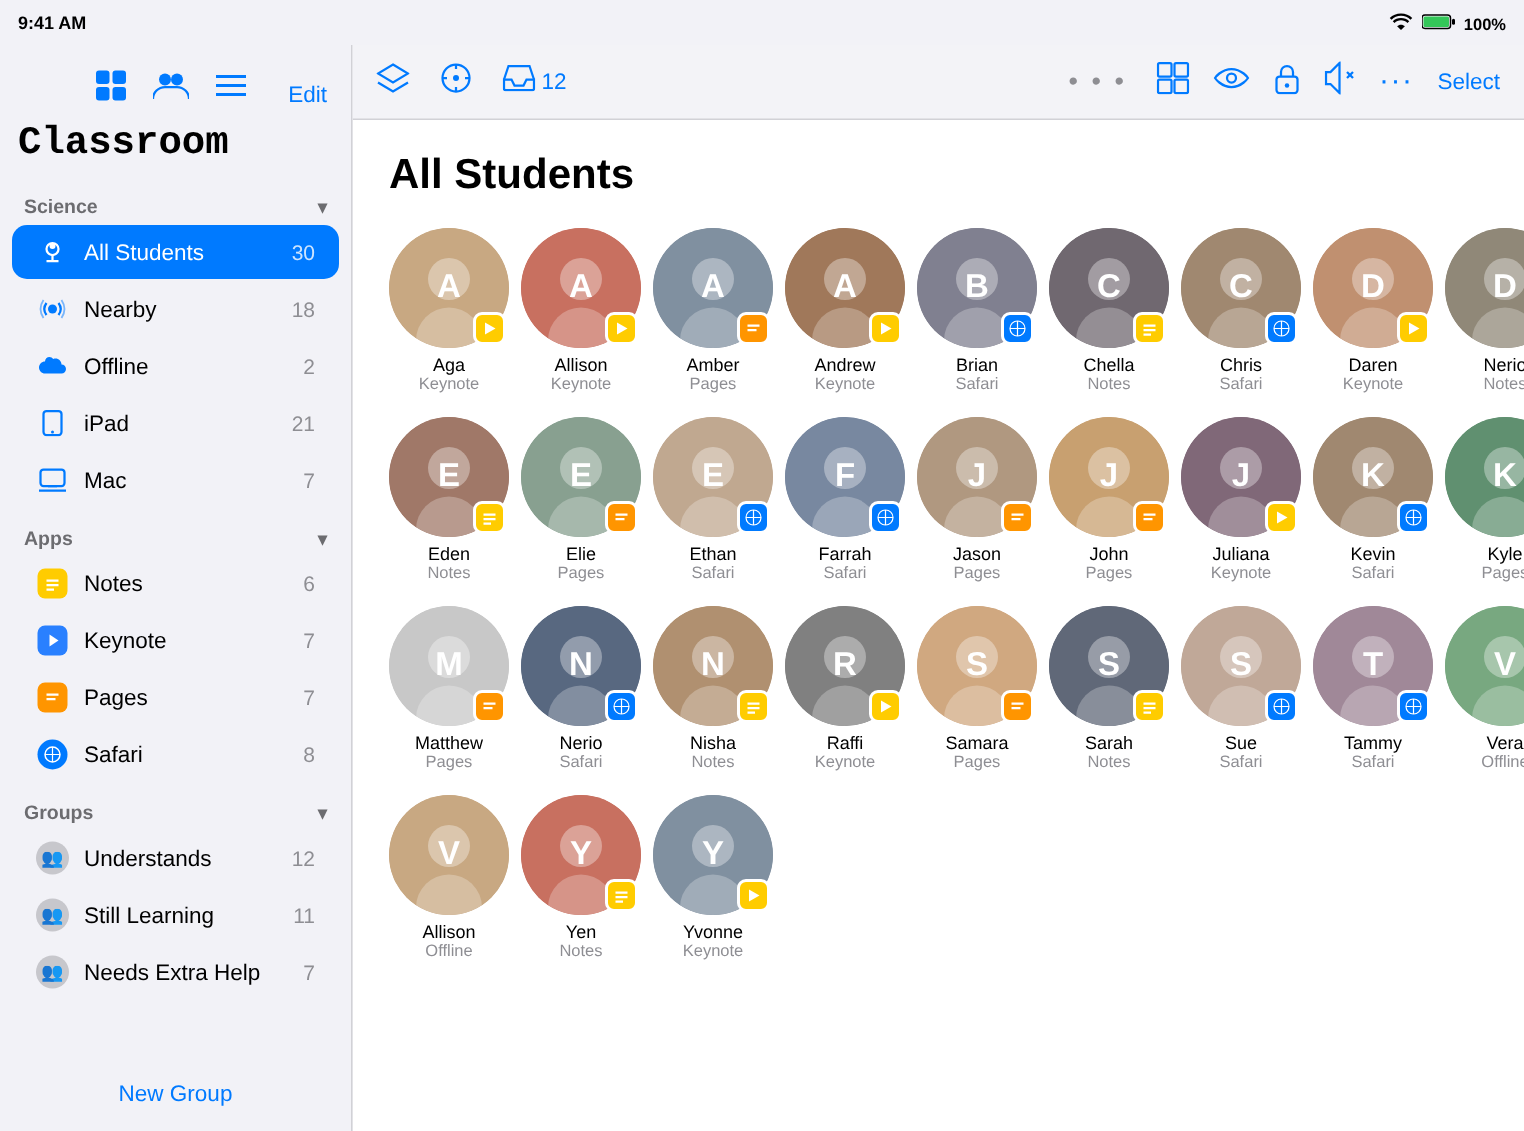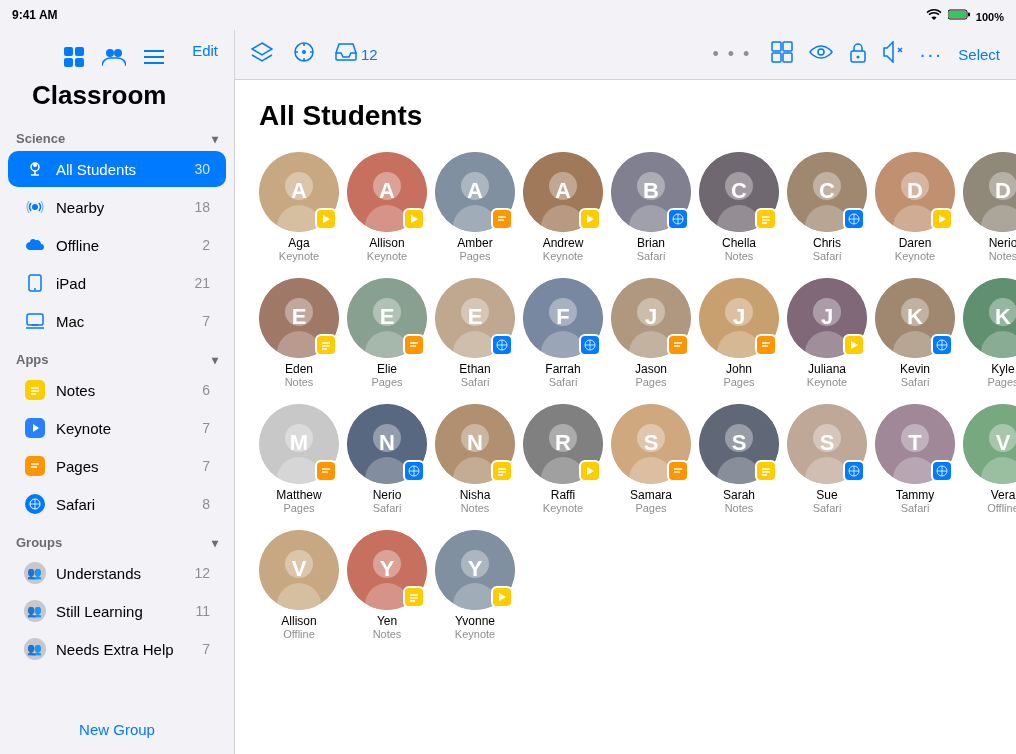--- a/index.html
+++ b/index.html
@@ -33,21 +33,21 @@
       border-right: 1px solid #d1d1d6;
       display: flex;
       flex-direction: column;
       flex-shrink: 0;
       overflow-y: auto;
     }
 
     .sidebar-header {
       padding: 12px 16px 8px;
       display: flex;
-      align-items: flex-start;
+      align-items: flex-end;
       justify-content: space-between;
       margin-left: 43px;
     }
     .sidebar-title {
       font-size: 26px;
       font-weight: 700;
       color: #000;
     }
     .sidebar-icons { display: flex; align-items: center; gap: 10px; }
     .sidebar-icon-btn {
@@ -265,21 +265,21 @@
           <svg width="20" height="16" viewBox="0 0 20 16">
               <line x1="0" y1="2" x2="20" y2="2" stroke="#007aff" stroke-width="2"></line>
               <line x1="0" y1="8" x2="20" y2="8" stroke="#007aff" stroke-width="2"></line>
               <line x1="0" y1="14" x2="20" y2="14" stroke="#007aff" stroke-width="2"></line>
             </svg>
         </div>
       </div>
       <span class="edit-btn">Edit</span>
     </div>
 
-    <div class="sidebar-title" style="padding: 0 32px 8px;">Classroom</div>
+    <div class="sidebar-title" style="padding: 0 12px 8px; font-family: Liberation Mono, monospace;">Classroom</div>
 
     <div class="section-header">
       <span>Science</span>
       <span class="section-chevron">▾</span>
     </div>
 
     <div class="sidebar-item active">
       <div class="item-icon">
         <svg width="18" height="18" viewBox="0 0 18 18">
             <circle cx="9" cy="7" r="4" fill="none" stroke="#fff" stroke-width="1.5"></circle>

